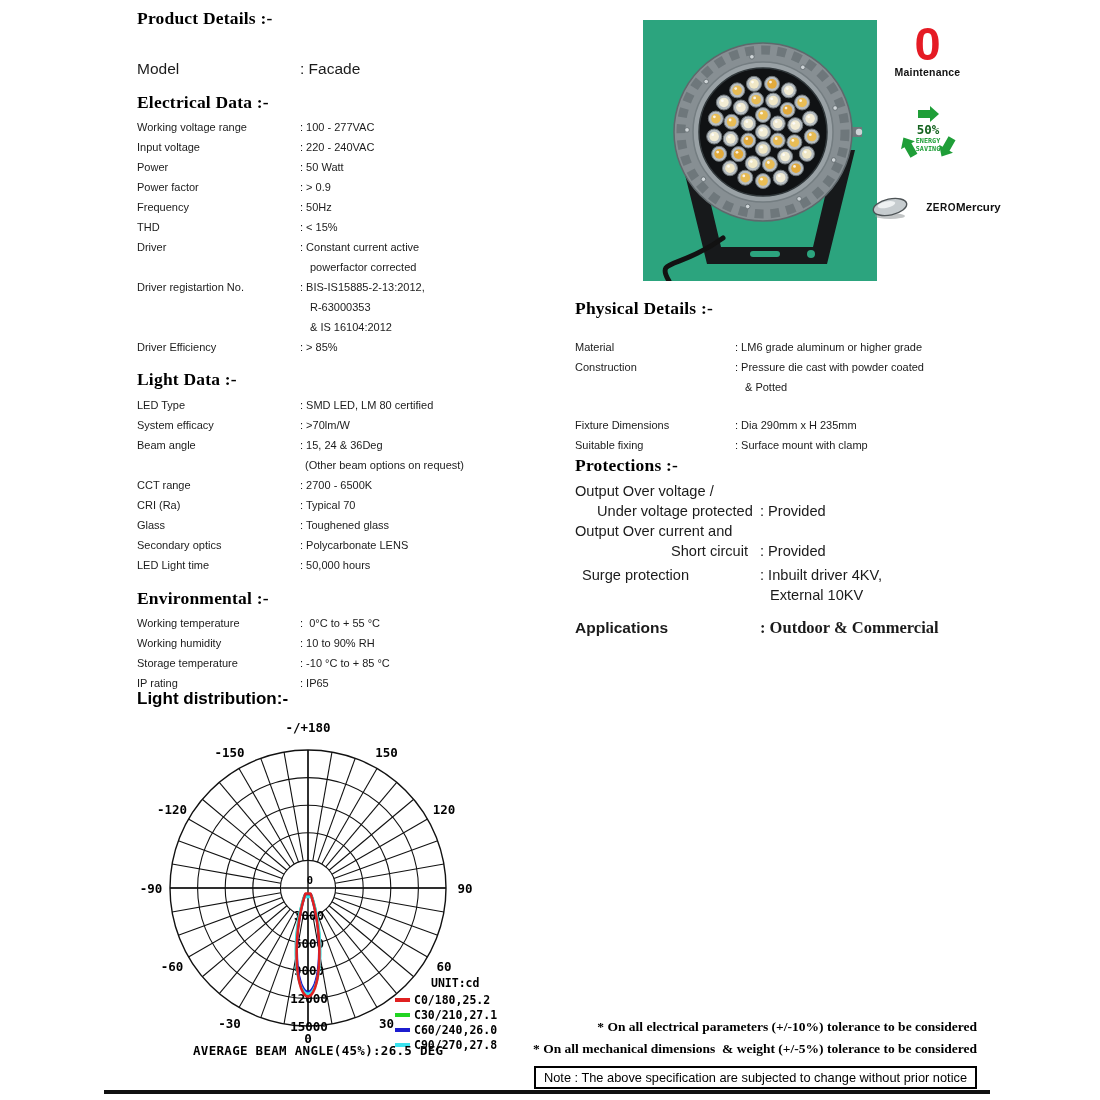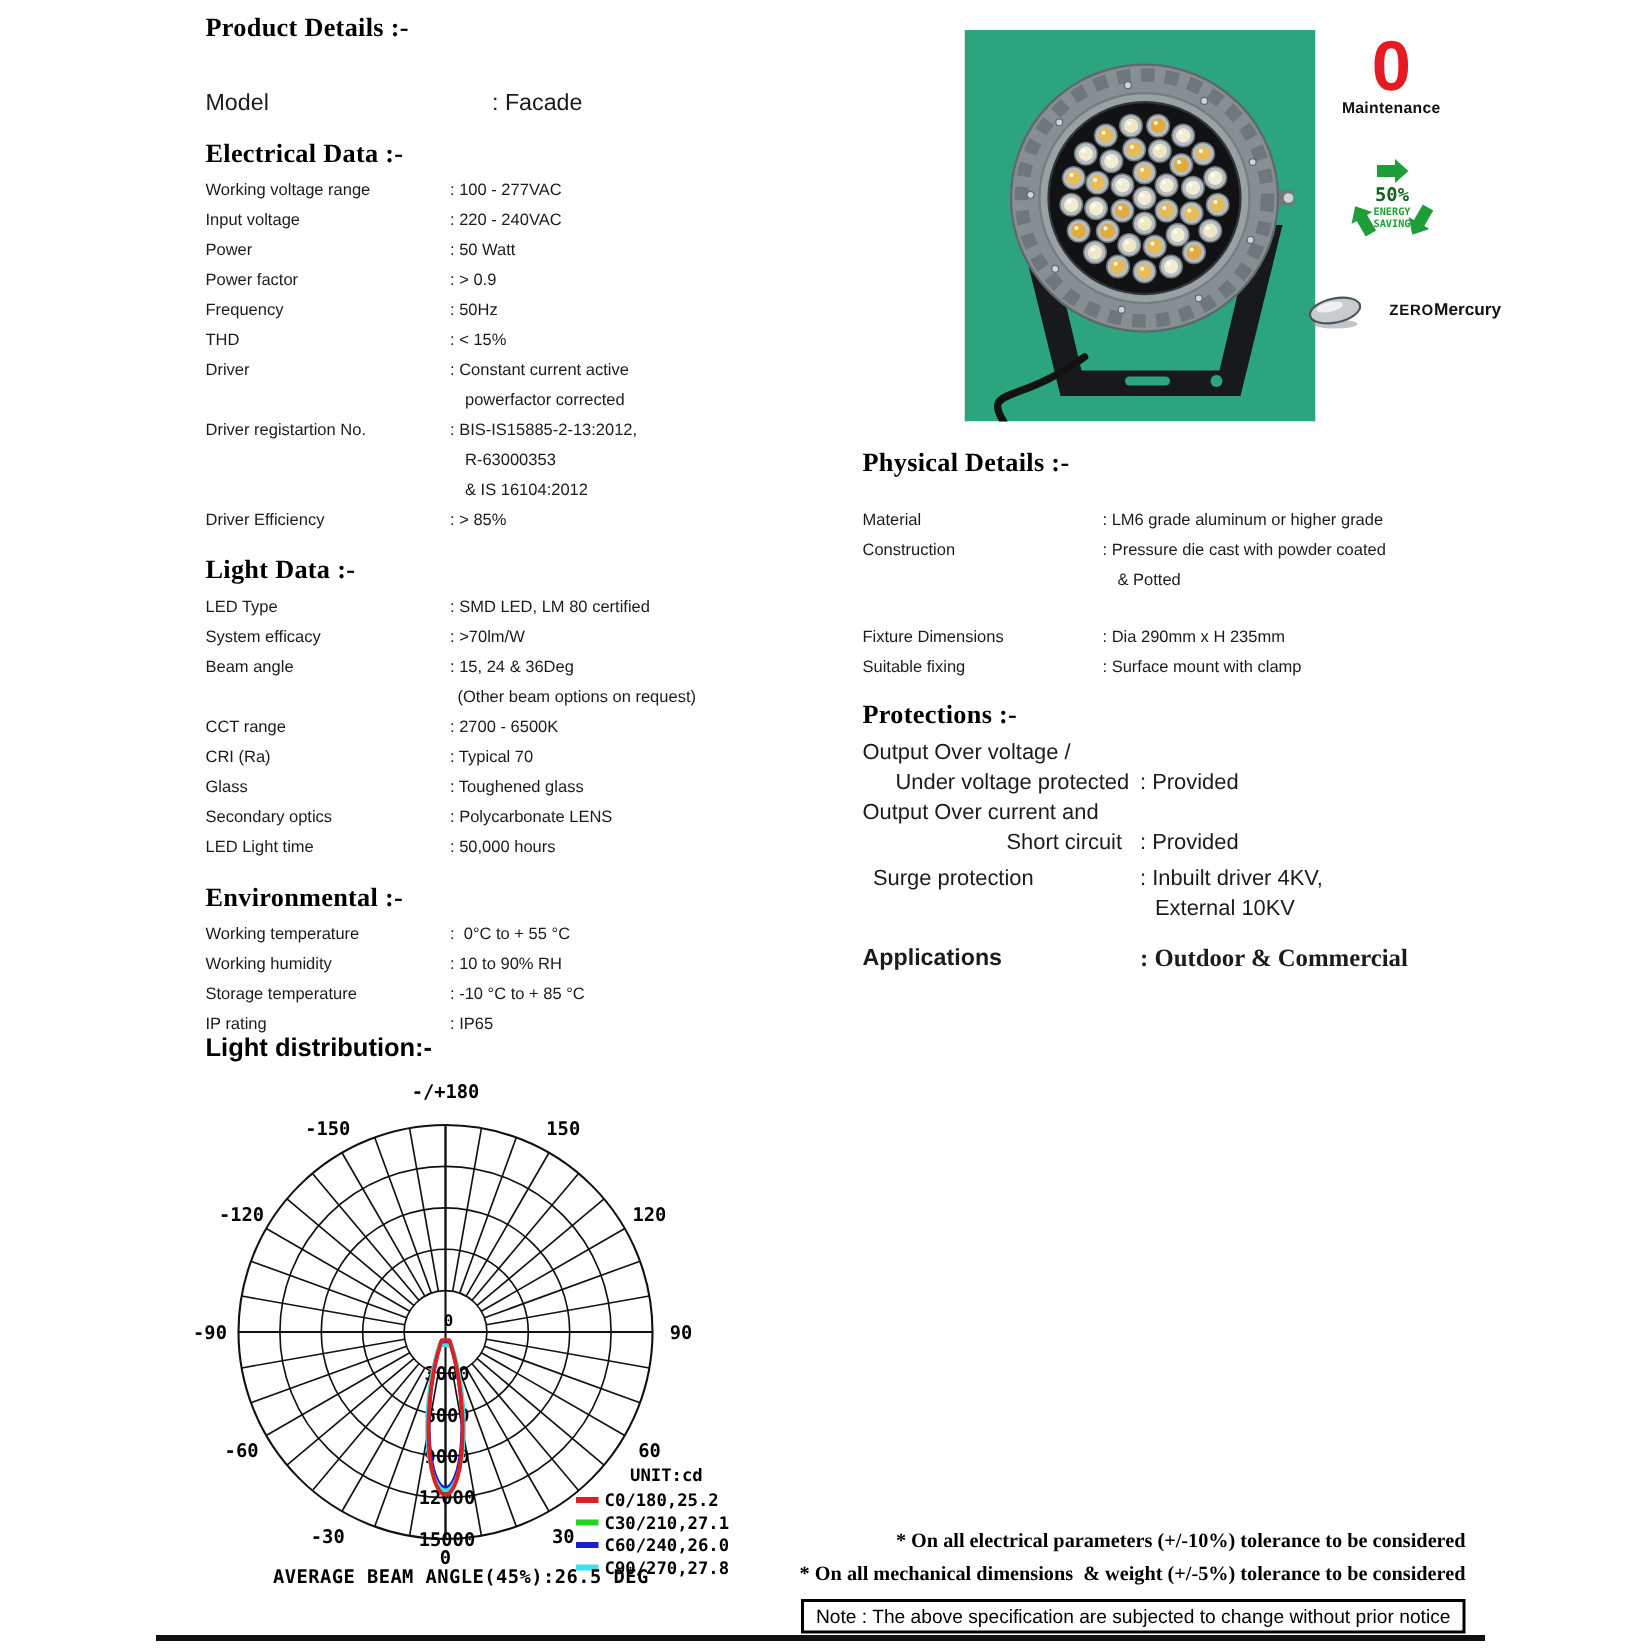--- a/index.html
+++ b/index.html
@@ -7,28 +7,28 @@
        font-family:"Liberation Sans",sans-serif;color:#1b1b1b;}
   .sec-h{font-family:"Liberation Serif",serif;font-weight:bold;font-size:17.5px;color:#000;letter-spacing:.2px;}
   .sans-h{font-weight:bold;font-size:17px;color:#000;}
   .row{display:flex;line-height:20px;font-size:11px;white-space:pre;}
   .lbl{display:inline-block;width:163px;flex:0 0 163px;}
   .val{white-space:pre;}
   .cont .val{padding-left:10px;}
   .cont5 .val{padding-left:5px;}
   
   .col-left{position:absolute;left:137px;top:8px;width:420px;}
-  .model-row{margin-top:30px;font-size:15.5px;gap:28px;}
+  .model-row{margin-top:30px;font-size:15.5px;}
   .h-elec{margin-top:13px;margin-bottom:4px;}
   .h-light{margin-top:12px;margin-bottom:5px;}
   .h-env{margin-top:13px;margin-bottom:4px;}
   
   .col-right{position:absolute;left:575px;top:298px;width:440px;}
   .col-right .lbl{width:160px;flex:0 0 160px;}
-  .h-prot{margin-top:11px;margin-bottom:5px;}
+  .h-prot{margin-bottom:5px;}
   .gap-top{margin-top:18px;}
   .prow{display:flex;line-height:20px;font-size:14.6px;white-space:pre;}
   .plbl{display:inline-block;width:185px;flex:0 0 185px;box-sizing:border-box;}
   .plbl.indent{padding-left:22px;}
   .plbl.ralign{text-align:right;padding-right:12px;}
   .plbl.surge{padding-left:7px;}
   .surge-row{margin-top:4px;}
   .apps-row{margin-top:13px;font-size:15.5px;}
   .apps-row .plbl{font-weight:bold;}
   .apps-row .pval{font-family:"Liberation Serif",serif;font-weight:bold;font-size:16.5px;}
@@ -37,21 +37,21 @@
   
   .badges{position:absolute;left:880px;top:24px;width:95px;display:flex;flex-direction:column;align-items:center;}
   .b-zero{font-size:47px;font-weight:bold;color:#e51b24;line-height:.85;}
   .b-maint{font-size:10.5px;font-weight:bold;color:#111;margin-top:2px;letter-spacing:.2px;}
   .b-energy{margin-top:26px;}
   .b-mercury{margin-top:26px;display:flex;flex-direction:row;align-items:center;}
   .b-zero-m{font-size:10px;font-weight:bold;color:#111;margin-top:1px;letter-spacing:.5px;}
   .b-merc{font-size:11.5px;font-weight:bold;color:#111;}
   
   .chart-h{position:absolute;left:137px;top:689px;}
-  .chart-wrap{position:absolute;left:126px;top:713px;width:362px;height:352px;}
+  .chart-wrap{position:absolute;left:137px;top:713px;width:362px;height:352px;}
   .legend{position:absolute;left:258px;top:263px;font-family:"DejaVu Sans Mono",monospace;font-weight:bold;font-size:11.5px;color:#000;}
   .legend-unit{padding-left:36px;margin-bottom:2px;}
   .legend-row{display:flex;align-items:center;height:15px;}
   .sw{display:inline-block;width:15px;height:4px;margin-right:4px;}
   .caption{position:absolute;left:56px;top:330px;font-family:"DejaVu Sans Mono",monospace;font-weight:bold;font-size:12.5px;letter-spacing:.3px;color:#000;white-space:pre;}
   
   .fnote1{position:absolute;top:1019px;right:123px;font-family:"Liberation Serif",serif;font-weight:bold;font-size:13.5px;color:#000;white-space:pre;}
   .fnote2{position:absolute;top:1041px;right:123px;font-family:"Liberation Serif",serif;font-weight:bold;font-size:13.5px;color:#000;white-space:pre;}
   .note-box{position:absolute;top:1066px;right:123px;border:2px solid #000;padding:2px 8px;font-size:12.8px;color:#000;white-space:pre;}
   .bottom-rule{position:absolute;left:104px;top:1090px;width:886px;height:3.5px;background:#111;}

